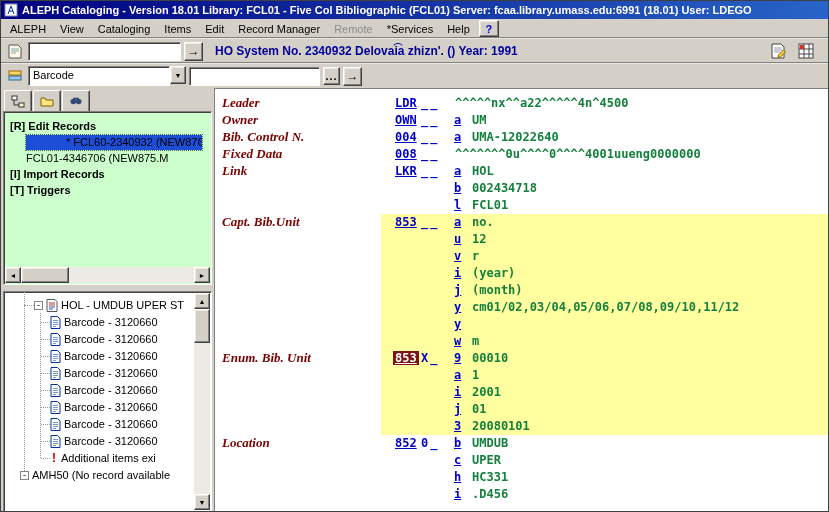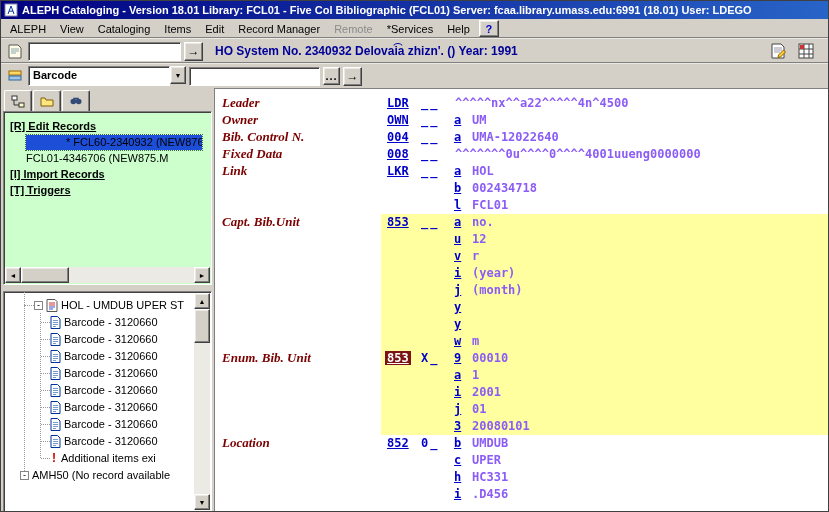--- a/index.html
+++ b/index.html
@@ -49,21 +49,21 @@
   .tb-icon { width:20px; height:20px; display:flex; align-items:center; justify-content:center; }
   .tb-input { width:153px; height:19px; }
   .tb-input input {
     border:none; outline:none; background:transparent; width:100%; height:100%;
     font:11px "Liberation Sans", sans-serif; padding:1px 3px;
   }
   .go-btn { width:19px; height:19px; font-size:12px; font-weight:700; }
   .dots-btn { width:17px; height:18px; font-weight:700; letter-spacing:1px; }
   .status-title { margin-left:9px; color:var(--statusc,#000099); font-weight:700; font-size:12px; white-space:nowrap; }
   .tb-right { position:absolute; right:12px; top:2px; display:flex; gap:8px; }
-  .combo { display:flex; width:158px; height:20px;font-weight:bold; }
+  .combo { display:flex; width:158px; height:20px; }
   .combo-value { flex:1; padding:2px 4px; overflow:hidden; white-space:nowrap; }
   .combo-btn { width:16px; height:18px; font-size:7px; }
   #toolbar-item .tb-input { width:131px; }
   
   #tabbar { position:absolute; left:3px; top:89px; display:flex; gap:1px; }
   .tab {
     width:28px; height:21px; background:#d4d0c8;
     border-top:1px solid #fff; border-left:1px solid #fff; border-right:1px solid #404040;
     box-shadow:inset -1px 0 0 #808080; border-radius:2px 2px 0 0;
     display:flex; align-items:center; justify-content:center;
@@ -71,21 +71,21 @@
   .tab.active { height:22px; }
   
   #nav-panel {
     position:absolute; left:2px; top:110px; width:209px; height:174px;
     background:var(--treebg,#ccffcc);
     border-top:1px solid #808080; border-left:1px solid #808080;
     border-bottom:1px solid #fff; border-right:1px solid #fff;
     box-shadow:inset 1px 1px 0 #404040; overflow:hidden;
   }
   .nav-row { position:absolute; left:6px; width:192px; height:15px; line-height:15px; white-space:nowrap; overflow:hidden; }
-  .nav-row.group  { font-weight:700;text-decoration:underline; }
+  .nav-row.group  { font-weight:700; }
   .nav-row.record { left:22px; width:176px; }
   .nav-row.selected { background:#1d4ed8; outline:1px dotted #41664a;padding-left:40px; }
   .hscroll { position:absolute; left:1px; right:1px; bottom:1px; height:16px; background:#d4d0c8; display:flex; }
   .sb-btn { width:16px; height:16px; font-size:7px; flex:0 0 auto; }
   .sb-track { flex:1; background:#eceae4; position:relative; }
   .sb-thumb-h { position:absolute; left:0; top:0; width:48px; height:16px; }
   
   #tree-panel {
     position:absolute; left:2px; top:290px; width:209px; height:221px;
     background:#fff;
@@ -113,36 +113,36 @@
     background:#fff; border-left:1px solid #808080; border-top:1px solid #808080;
     overflow:hidden;
   }
   .rec-row { position:absolute; left:0; width:100%; height:17px; }
   .rec-hl  { position:absolute; left:166px; right:0; top:0; height:17px; background:var(--hl,#ffffa0); }
   .f-label {
     position:absolute; left:7px; top:0; white-space:nowrap;
     color:var(--labelc,#7b0000); font:italic 700 13px "Liberation Serif", serif;
   }
   .f-tag {
-    position:absolute; left:170px; top:1px;
+    position:absolute; left:178px; top:1px;
     color:var(--tagc,#0000c8); font:700 12px "DejaVu Sans Mono", monospace;
     text-decoration:underline; padding:0 2px;
   }
   .f-tag.sel { background:var(--selbg,#7b1414); color:#fff; }
   .f-ind {
     position:absolute; left:206px; top:1px;
     color:var(--tagc,#0000c8); font:700 12px "DejaVu Sans Mono", monospace; letter-spacing:2px;
   }
   .f-sub {
     position:absolute; left:239px; top:1px;
     color:var(--tagc,#0000c8); font:700 12px "DejaVu Sans Mono", monospace; text-decoration:underline;
   }
   .f-val {
     position:absolute; left:257px; top:1px; white-space:pre;
-    color:#8b5cf6; font:700 12px "DejaVu Sans Mono", monospace;
+    color:#15803d; font:700 12px "DejaVu Sans Mono", monospace;
   }
   .f-val.nosub { left:240px; }
 </style>
 </head>
 <body>
 
 <div id="screen">
 
   <div id="titlebar">
     <span class="doc-ic">
@@ -442,20 +442,21 @@
           <span class="f-val">(year)</span>
         </div>
         <div class="rec-row" style="top: 193px;">
           <div class="rec-hl"></div>
           <span class="f-sub">j</span>
           <span class="f-val">(month)</span>
         </div>
         <div class="rec-row" style="top: 210px;">
           <div class="rec-hl"></div>
           <span class="f-sub">y</span>
+          <span class="f-val">cm01/02,03/04,05/06,07/08,09/10,11/12</span>
         </div>
         <div class="rec-row" style="top: 227px;">
           <div class="rec-hl"></div>
           <span class="f-sub">y</span>
         </div>
         <div class="rec-row" style="top: 244px;">
           <div class="rec-hl"></div>
           <span class="f-sub">w</span>
           <span class="f-val">m</span>
         </div>

